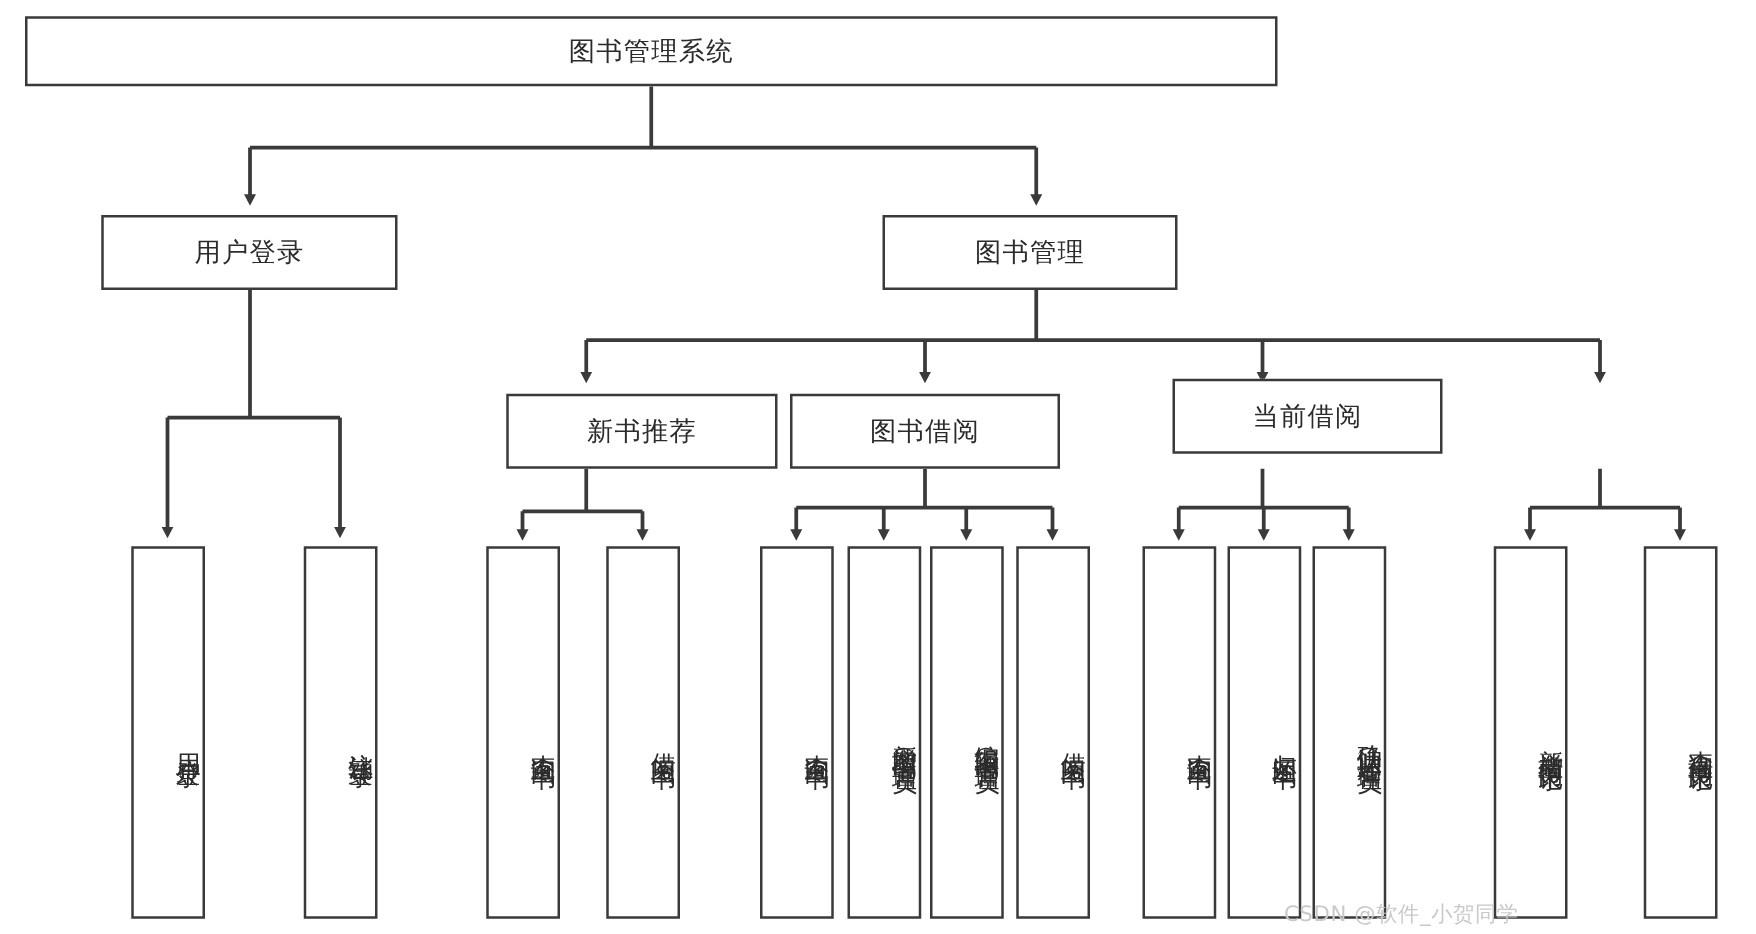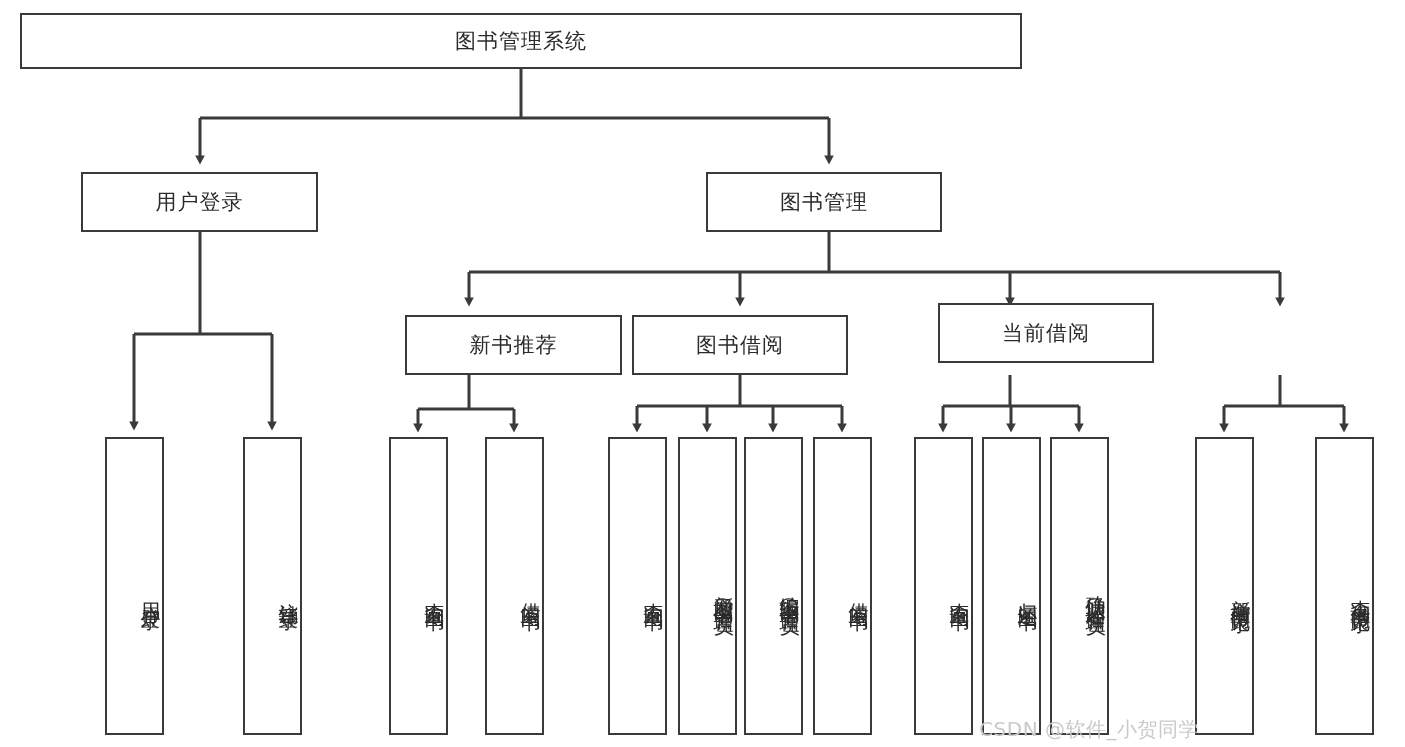--- a/index.html
+++ b/index.html
@@ -39,22 +39,22 @@
   }
   .node.v .vtext{
     writing-mode:vertical-rl;
     text-orientation:upright;
     white-space:nowrap;
   }
   .node-root{font-size:22px;}
 
   #watermark{
     position:absolute;
-    right:22px;bottom:4px;
-    font-size:20px;
+    right:6px;bottom:4px;
+    font-size:17px;
     color:#c9c9c9;
     letter-spacing:.5px;
     white-space:nowrap;
     pointer-events:none;
   }
 </style>
 </head>
 <body>
 
 <div id="diagram">

